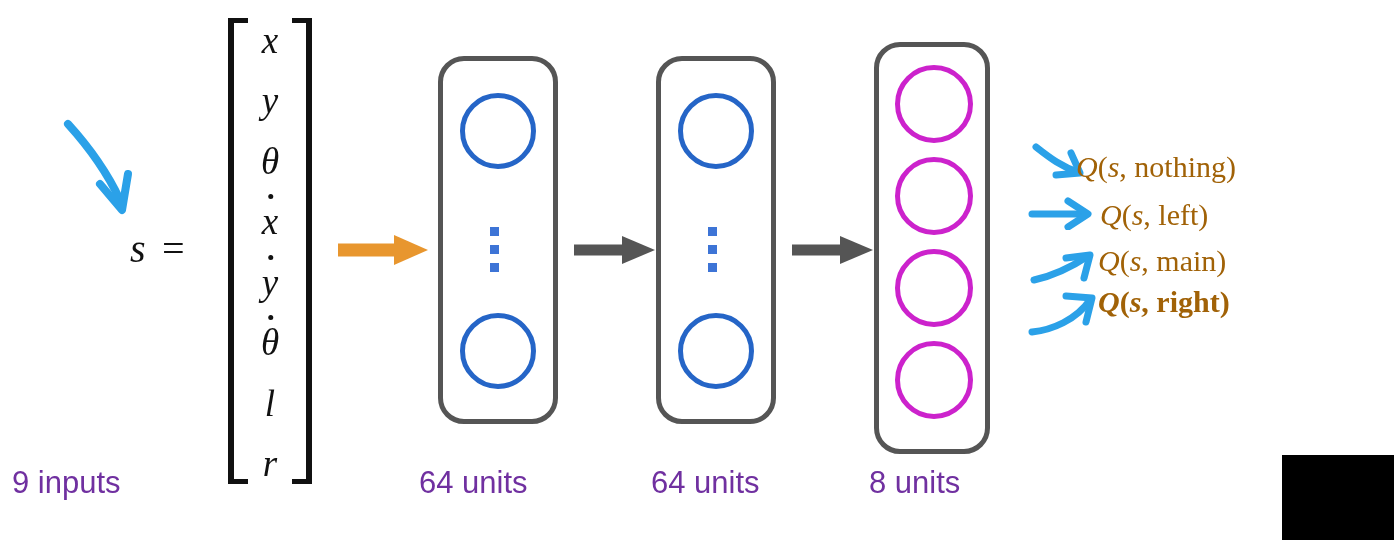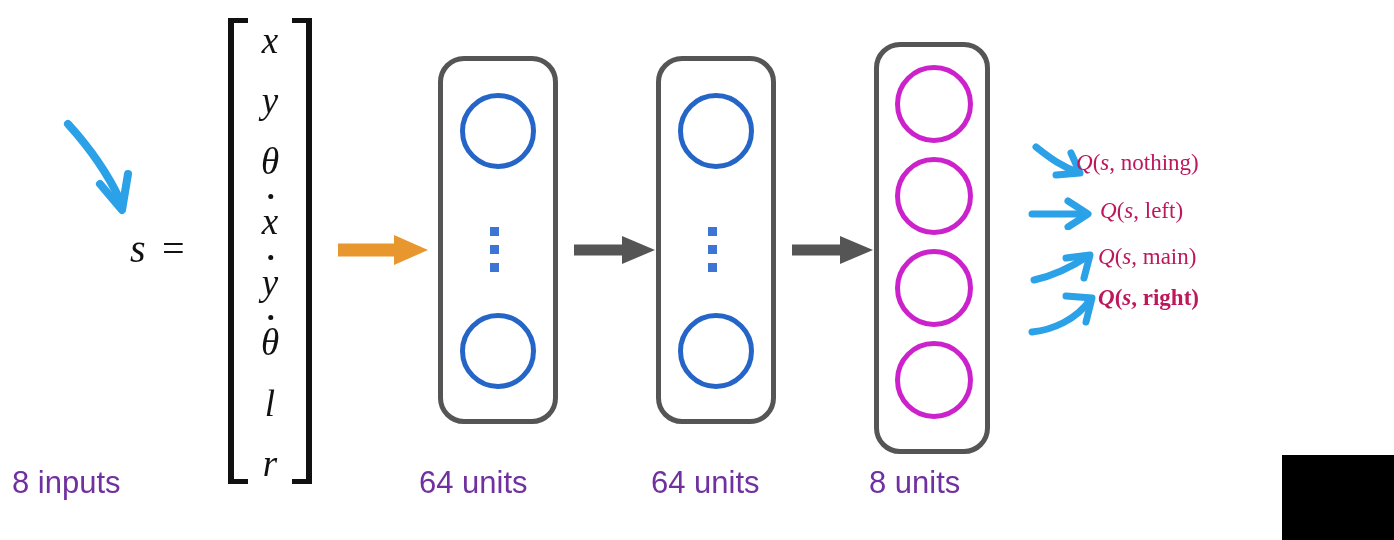--- a/index.html
+++ b/index.html
@@ -121,22 +121,22 @@
     font-family: "Liberation Sans", sans-serif;
     font-size: 31px;
     color: #7030A0;
     white-space: nowrap;
   }
 
   
   .q-label {
     position: absolute;
     font-family: "Liberation Serif", serif;
-    font-size: 23px;
-    color: #be185d;
+    font-size: 30px;
+    color: #a16207;
     white-space: nowrap;
   }
   .q-label .it { font-style: italic; }
 
   .sketch-arrow { position: absolute; }
 
   
   #black-block {
     position: absolute;
     left: 1282px;
@@ -233,20 +233,20 @@
   <svg class="sketch-arrow" style="left:1028px; top:288px;" width="76" height="50" viewBox="0 0 76 50">
     <path d="M4,44 C24,42 48,32 62,12" stroke="#2BA1E8" stroke-width="7" fill="none" stroke-linecap="round"></path>
     <path d="M38,8 L64,10 L58,34" stroke="#2BA1E8" stroke-width="7" fill="none" stroke-linecap="round" stroke-linejoin="round"></path>
   </svg>
 
   <div class="q-label" style="left:1076px; top:150px;"><span class="it">Q</span>(<span class="it">s</span>, nothing)</div>
   <div class="q-label" style="left:1100px; top:198px;text-align:right;"><span class="it">Q</span>(<span class="it">s</span>, left)</div>
   <div class="q-label" style="left:1098px; top:244px;"><span class="it">Q</span>(<span class="it">s</span>, main)</div>
   <div class="q-label" style="left:1098px; top:285px;font-weight:bold;"><span class="it">Q</span>(<span class="it">s</span>, right)</div>
 
-  <div class="layer-label" style="left:12px; top:465px;">8 inputs</div>
+  <div class="layer-label" style="left:12px; top:465px;">9 inputs</div>
   <div class="layer-label" style="left:419px; top:465px;">64 units</div>
   <div class="layer-label" style="left:651px; top:465px;">64 units</div>
   <div class="layer-label" style="left:869px; top:465px;">8 units</div>
 
   <div id="black-block"></div>
 
 </div>
 
 </body></html>

